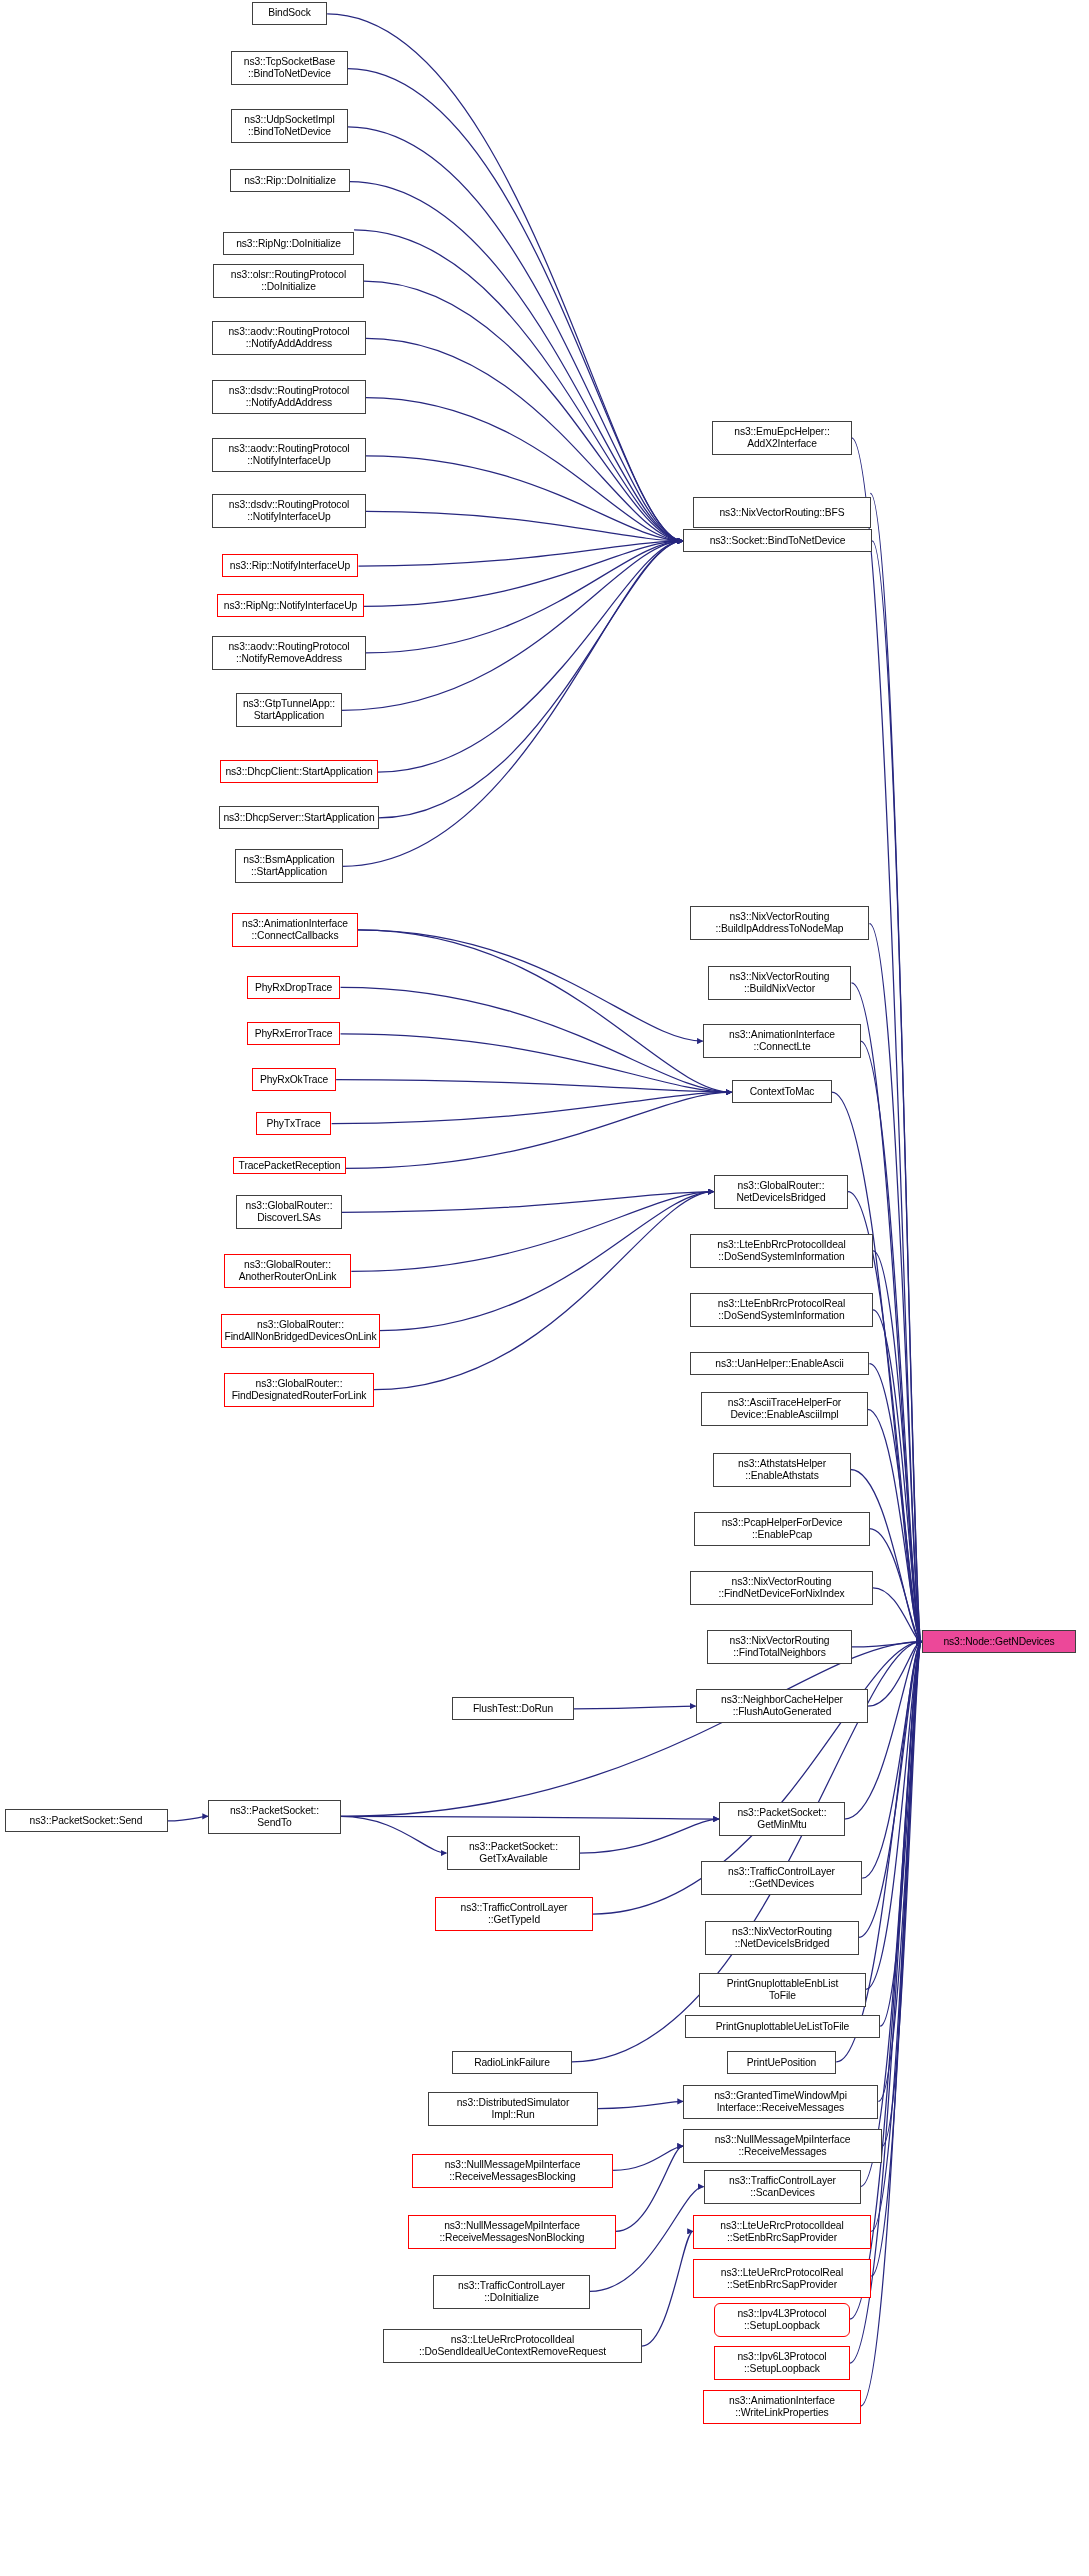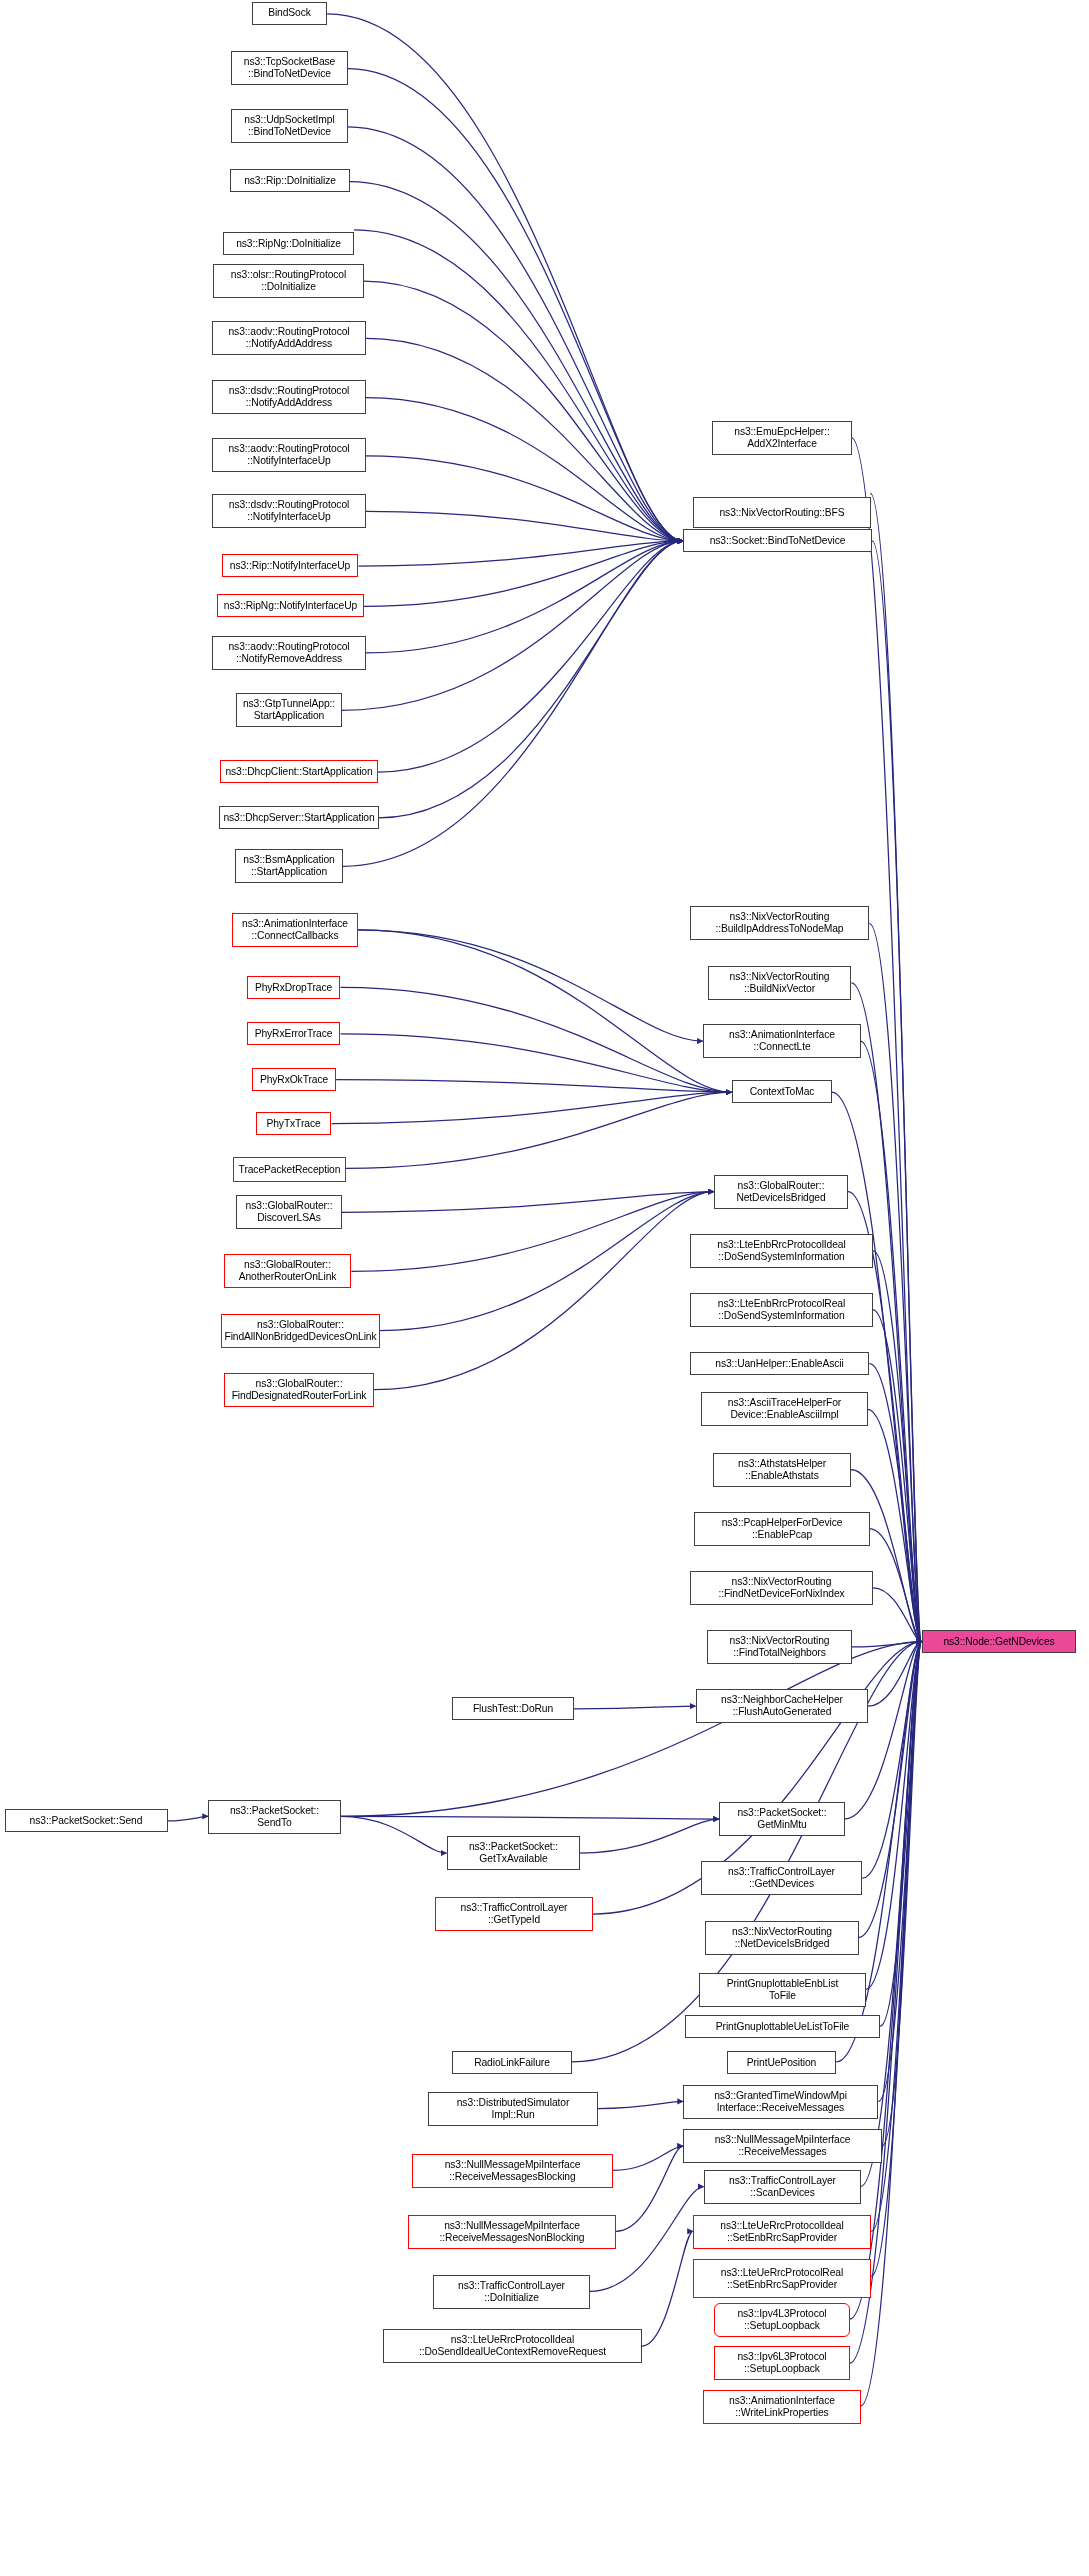--- a/index.html
+++ b/index.html
@@ -140,21 +140,21 @@
       <div class="node red" style="left: 220px; top: 760px; width: 158px; height: 23px;">ns3::DhcpClient::StartApplication</div>
       <div class="node" style="left: 219px; top: 806px; width: 160px; height: 23px;">ns3::DhcpServer::StartApplication</div>
       <div class="node" style="left: 235px; top: 849px; width: 108px; height: 34px;">ns3::BsmApplication
 ::StartApplication</div>
       <div class="node red" style="left: 232px; top: 913px; width: 126px; height: 34px;">ns3::AnimationInterface
 ::ConnectCallbacks</div>
       <div class="node red" style="left: 247px; top: 976px; width: 93px; height: 23px;">PhyRxDropTrace</div>
       <div class="node red" style="left: 247px; top: 1022px; width: 93px; height: 23px;">PhyRxErrorTrace</div>
       <div class="node red" style="left: 252px; top: 1068px; width: 84px; height: 23px;">PhyRxOkTrace</div>
       <div class="node red" style="left: 256px; top: 1112px; width: 75px; height: 23px;">PhyTxTrace</div>
-      <div class="node red" style="left: 233px; top: 1157px; width: 113px; height: 25px;">TracePacketReception</div>
+      <div class="node red" style="left: 233px; top: 1157px; width: 113px; height: 17px;">TracePacketReception</div>
       <div class="node" style="left: 236px; top: 1195px; width: 106px; height: 34px;">ns3::GlobalRouter::
 DiscoverLSAs</div>
       <div class="node red" style="left: 224px; top: 1254px; width: 127px; height: 34px;">ns3::GlobalRouter::
 AnotherRouterOnLink</div>
       <div class="node red" style="left: 221px; top: 1314px; width: 159px; height: 34px;">ns3::GlobalRouter::
 FindAllNonBridgedDevicesOnLink</div>
       <div class="node red" style="left: 224px; top: 1373px; width: 150px; height: 34px;">ns3::GlobalRouter::
 FindDesignatedRouterForLink</div>
       <div class="node" style="left: 452px; top: 1697px; width: 122px; height: 23px;">FlushTest::DoRun</div>
       <div class="node" style="left: 4.5px; top: 1809px; width: 163px; height: 23px;">ns3::PacketSocket::Send</div>

